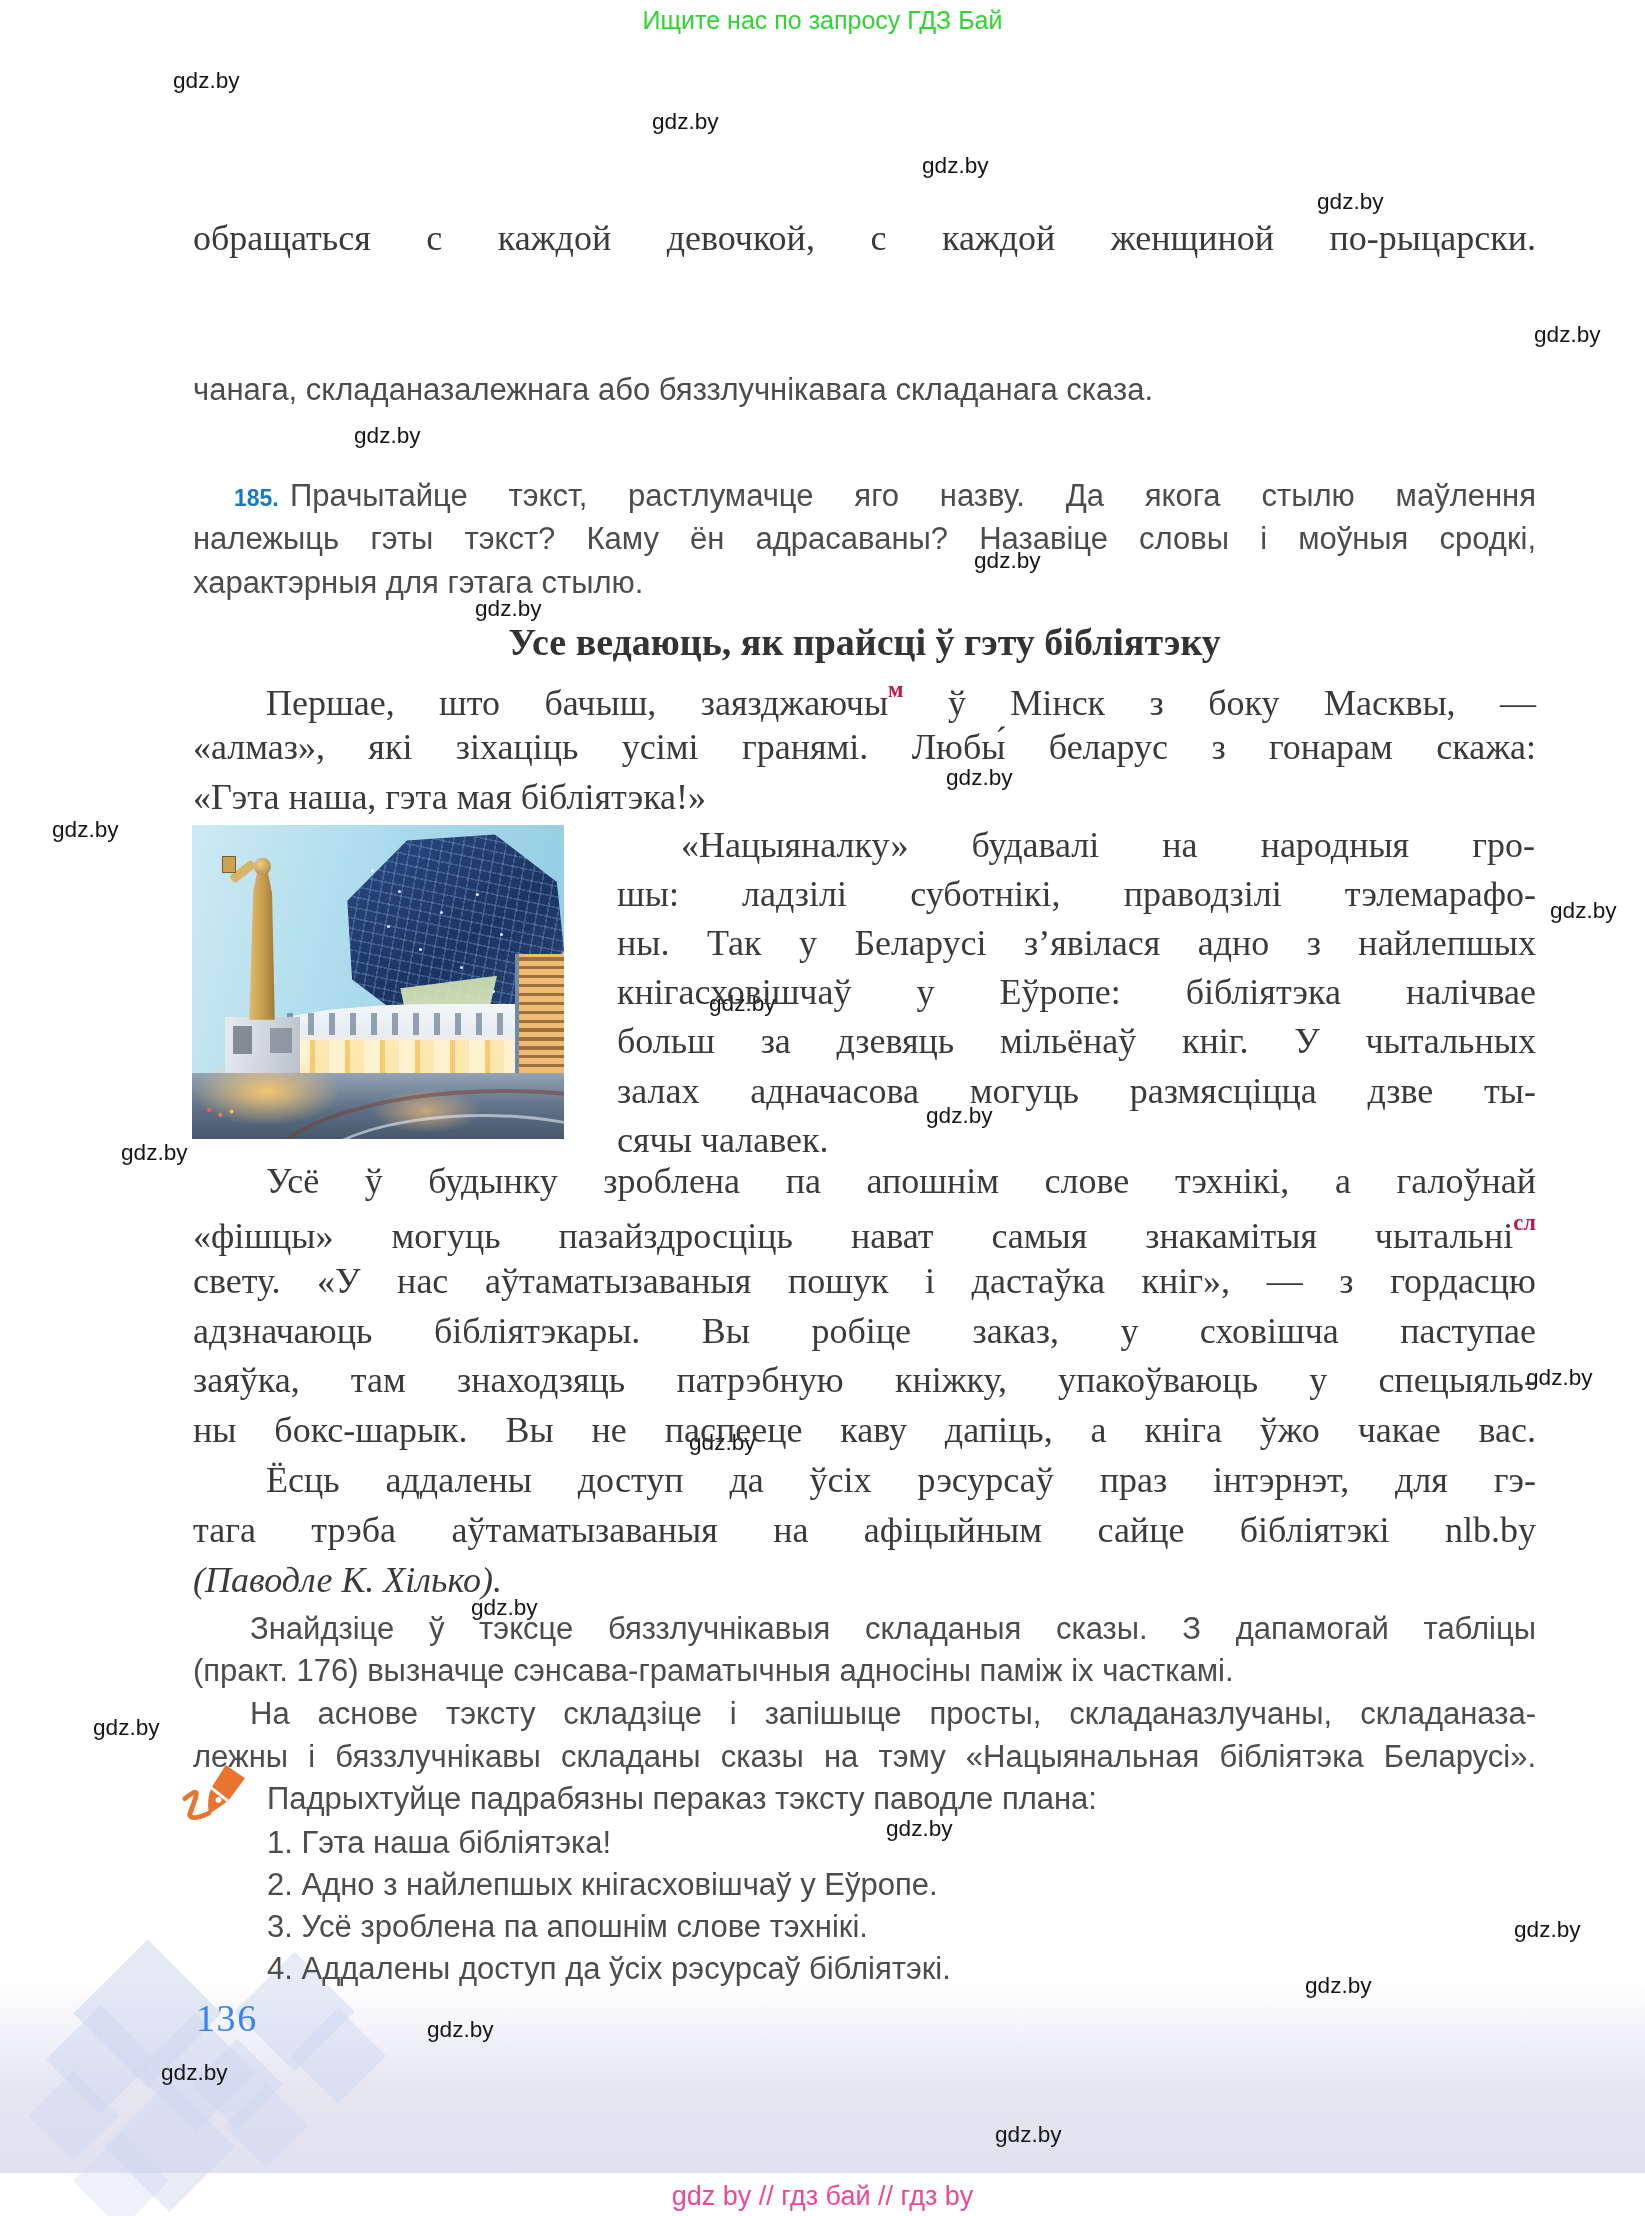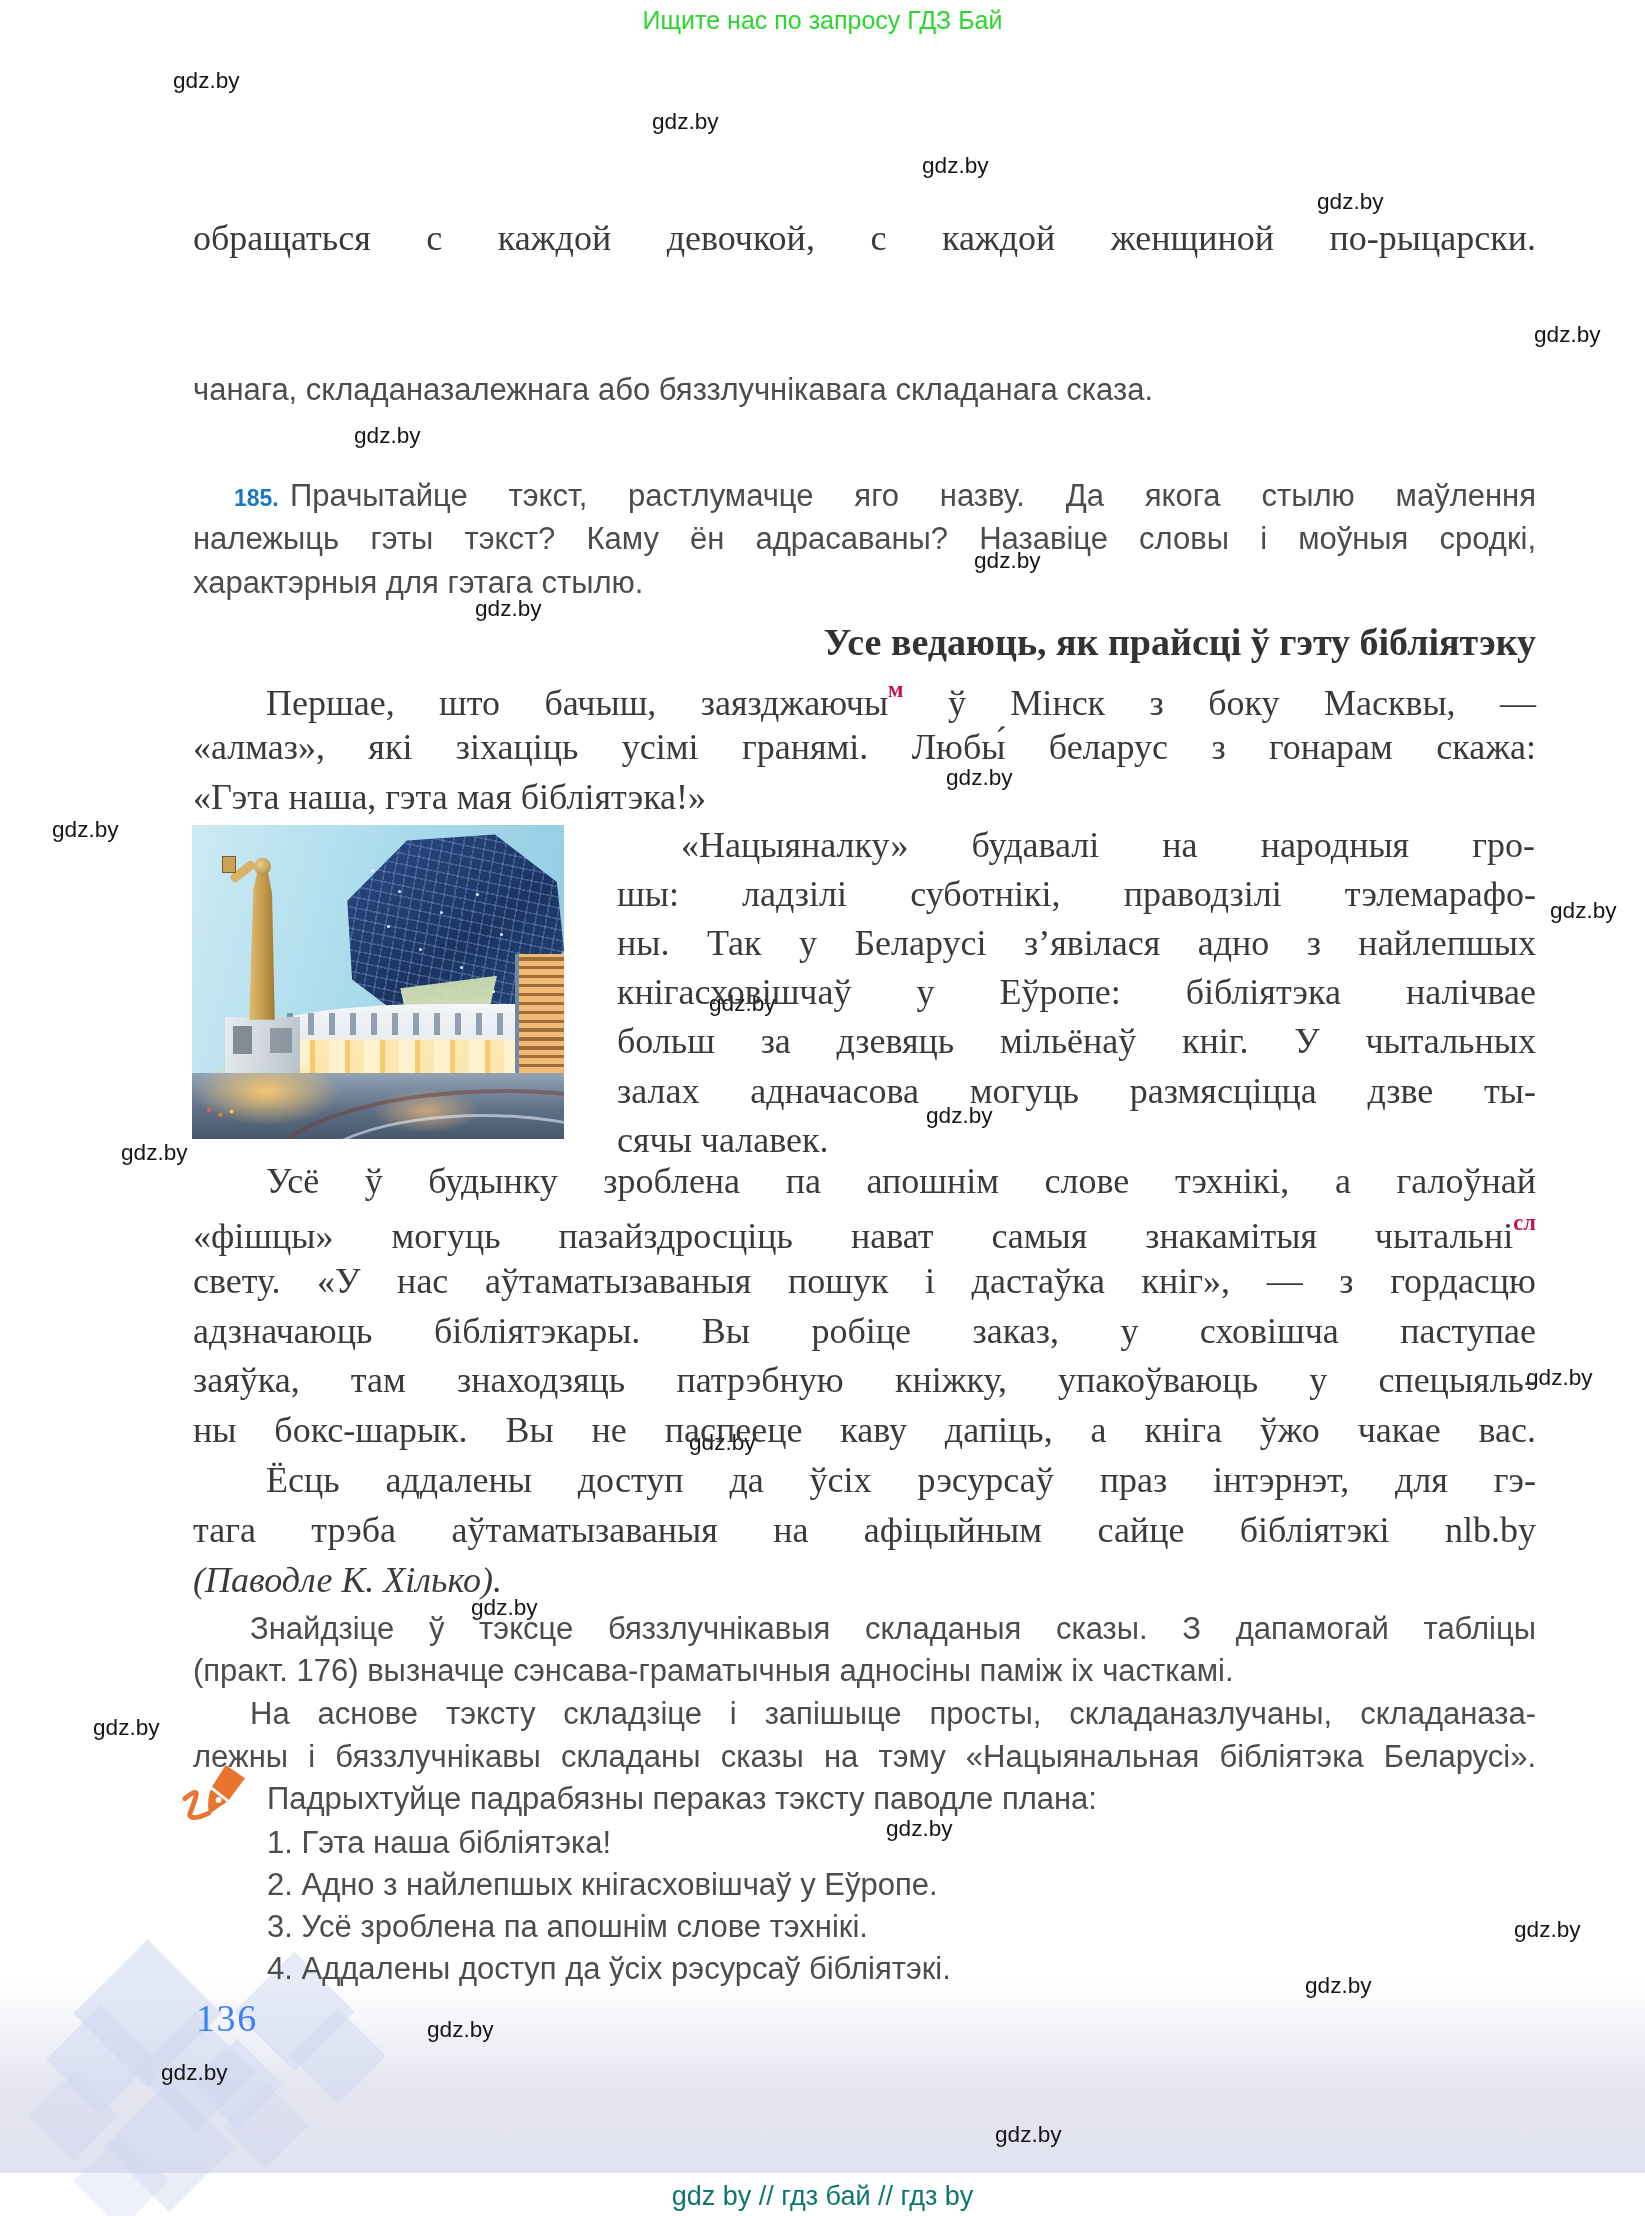--- a/index.html
+++ b/index.html
@@ -4,29 +4,29 @@
 <style>
   html,body{margin:0;padding:0;background:#ffffff;}
   .page{position:relative;width:1645px;height:2216px;background:#ffffff;overflow:hidden;
         font-family:"Liberation Serif","DejaVu Serif",serif;}
   .line{position:absolute;white-space:nowrap;}
   .serif{font-family:"Liberation Serif","DejaVu Serif",serif;font-size:36px;color:#3a3a3a;
          font-weight:500;letter-spacing:0px;}
   .sans{font-family:"Liberation Sans","DejaVu Sans",sans-serif;font-size:31px;color:#4c4c4c;}
   .j{white-space:normal;text-align:justify;text-align-last:justify;}
   .ital{font-style:italic;}
-  .title{font-weight:bold;font-size:38px;text-align:right;color:#333;}
+  .title{font-weight:bold;font-size:38px;text-align:center;color:#333;}
   .exnum{color:#1779c2;font-weight:bold;margin-right:11.3px;font-size:23px;}
   .sup{color:#c8104f;font-weight:bold;font-size:22.6px;vertical-align:17.7px;letter-spacing:0;}
   .green-header{font-family:"Liberation Sans","DejaVu Sans",sans-serif;font-size:25px;color:#2ed52e;
         left:0;top:6.4px;width:100%;text-align:center;}
   .wm{position:absolute;font-family:"Liberation Sans","DejaVu Sans",sans-serif;font-size:22.6px;
       color:#161616;white-space:nowrap;}
   .pagenum{font-size:38px;color:#3b82f6;letter-spacing:1.6px;}
-  .footer-links{font-family:"Liberation Sans","DejaVu Sans",sans-serif;font-size:27px;color:#0f766e;
+  .footer-links{font-family:"Liberation Sans","DejaVu Sans",sans-serif;font-size:27px;color:#ec4899;
       left:0;top:2181px;width:100%;text-align:center;}
   
   .bottom-band{position:absolute;left:0;top:1980px;width:100%;height:193px;
       background:linear-gradient(180deg,rgba(226,227,240,0) 0%,rgba(226,227,240,.9) 55%,#e1e2ef 100%);}
   .diamond{position:absolute;background:#cdd7ef;transform:rotate(45deg);}
   
   .pen-wrap{position:absolute;left:180px;top:1762px;width:77px;height:71px;}
   
   .photo{position:absolute;left:192px;top:825px;width:372px;height:314px;overflow:hidden;background:#a8d9ea;}
   .ph{position:absolute;}

